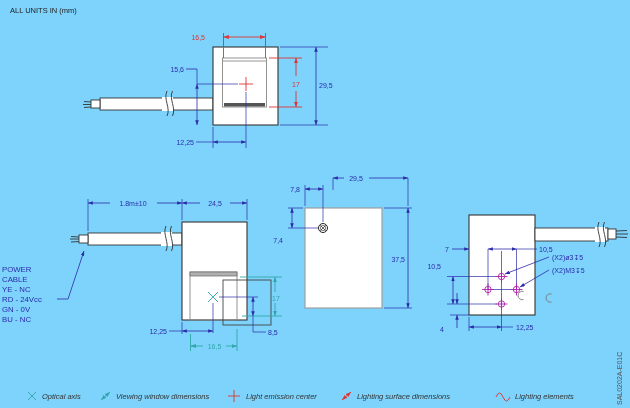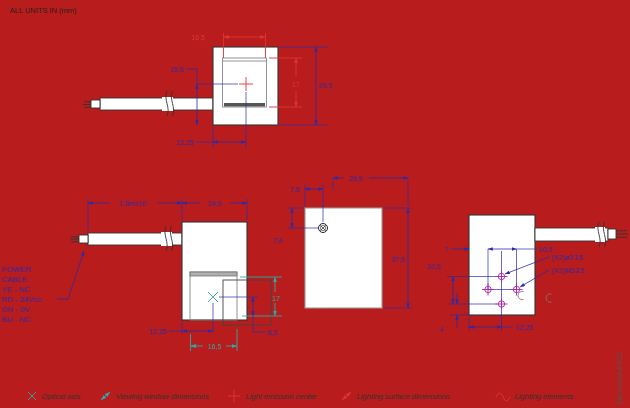--- a/index.html
+++ b/index.html
@@ -1,16 +1,16 @@
 <!DOCTYPE html>
 <html><head>
 <meta charset="utf-8">
 <style>
   html,body{margin:0;padding:0;background:#fff;}
-  #canvas{position:relative;width:630px;height:408px;background:#b91c1c;overflow:hidden;
+  #canvas{position:relative;width:630px;height:408px;background:#7dd3fc;overflow:hidden;
           font-family:"Liberation Sans", sans-serif;}
   svg{position:absolute;left:0;top:0;}
   text{font-family:"Liberation Sans", sans-serif;}
   .tk{fill:#222;font-size:7.5px;}
   .tb{fill:#2b2baa;font-size:7px;}
   .tr{fill:#e03333;font-size:7px;}
   .tt{fill:#2fa8a8;font-size:7px;}
   .tg{fill:#555;font-size:7px;}
   .leg{fill:#333;font-size:7.5px;font-style:italic;}
   .pc{fill:#2b2baa;font-size:7.8px;}

